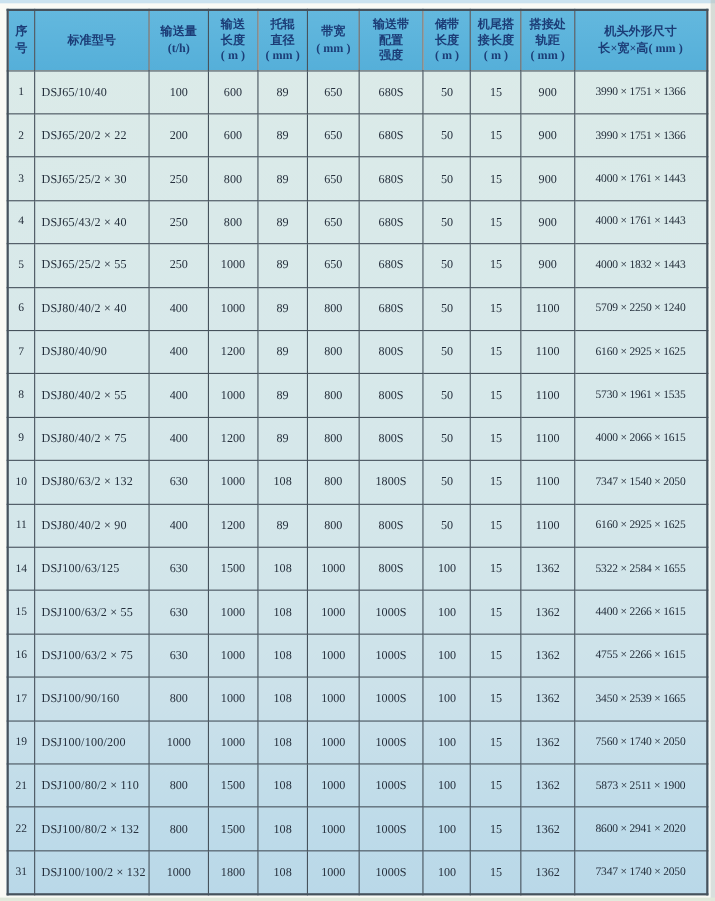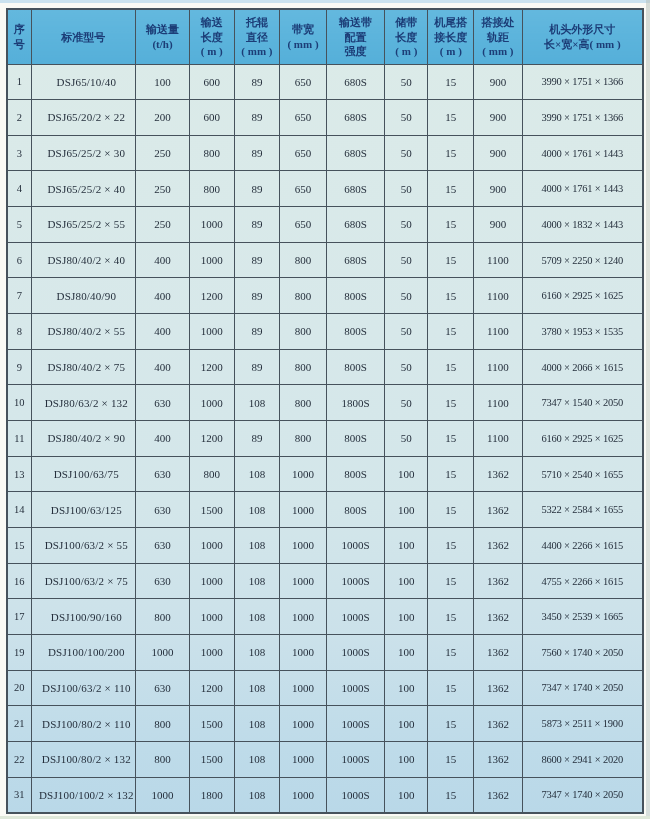--- a/index.html
+++ b/index.html
@@ -58,21 +58,21 @@
   tbody td{
     color:var(--body-text);
     font-size:11px;
     text-align:center;
     vertical-align:middle;
     height:32.6px;
     background:transparent;
     white-space:nowrap;
   }
   tbody td.cell-model{
-    text-align:center;
+    text-align:left;
     padding-left:6px;
     letter-spacing:.2px;
   }
   tbody td.cell-serial{font-size:10.5px;}
   tbody td.cell-dims{font-size:10.5px;letter-spacing:-.2px;}
 </style>
 </head>
 <body>
 
 <div class="scan-top-strip"></div>
@@ -181,21 +181,21 @@
         <td class="cell-roller">89</td>
         <td class="cell-width">650</td>
         <td class="cell-strength">680S</td>
         <td class="cell-storage">50</td>
         <td class="cell-tail">15</td>
         <td class="cell-gauge">900</td>
         <td class="cell-dims">4000 × 1761 × 1443</td>
       </tr>
       <tr>
         <td class="cell-serial">4</td>
-        <td class="cell-model">DSJ65/25/2 × 40</td>
+        <td class="cell-model">DSJ65/43/2 × 40</td>
         <td class="cell-capacity">250</td>
         <td class="cell-length">800</td>
         <td class="cell-roller">89</td>
         <td class="cell-width">650</td>
         <td class="cell-strength">680S</td>
         <td class="cell-storage">50</td>
         <td class="cell-tail">15</td>
         <td class="cell-gauge">900</td>
         <td class="cell-dims">4000 × 1761 × 1443</td>
       </tr>
@@ -242,21 +242,21 @@
         <td class="cell-serial">8</td>
         <td class="cell-model">DSJ80/40/2 × 55</td>
         <td class="cell-capacity">400</td>
         <td class="cell-length">1000</td>
         <td class="cell-roller">89</td>
         <td class="cell-width">800</td>
         <td class="cell-strength">800S</td>
         <td class="cell-storage">50</td>
         <td class="cell-tail">15</td>
         <td class="cell-gauge">1100</td>
-        <td class="cell-dims">3780 × 1953 × 1535</td>
+        <td class="cell-dims">5730 × 1961 × 1535</td>
       </tr>
       <tr>
         <td class="cell-serial">9</td>
         <td class="cell-model">DSJ80/40/2 × 75</td>
         <td class="cell-capacity">400</td>
         <td class="cell-length">1200</td>
         <td class="cell-roller">89</td>
         <td class="cell-width">800</td>
         <td class="cell-strength">800S</td>
         <td class="cell-storage">50</td>
@@ -284,33 +284,20 @@
         <td class="cell-length">1200</td>
         <td class="cell-roller">89</td>
         <td class="cell-width">800</td>
         <td class="cell-strength">800S</td>
         <td class="cell-storage">50</td>
         <td class="cell-tail">15</td>
         <td class="cell-gauge">1100</td>
         <td class="cell-dims">6160 × 2925 × 1625</td>
       </tr>
       <tr>
-        <td class="cell-serial">13</td>
-        <td class="cell-model">DSJ100/63/75</td>
-        <td class="cell-capacity">630</td>
-        <td class="cell-length">800</td>
-        <td class="cell-roller">108</td>
-        <td class="cell-width">1000</td>
-        <td class="cell-strength">800S</td>
-        <td class="cell-storage">100</td>
-        <td class="cell-tail">15</td>
-        <td class="cell-gauge">1362</td>
-        <td class="cell-dims">5710 × 2540 × 1655</td>
-      </tr>
-      <tr>
         <td class="cell-serial">14</td>
         <td class="cell-model">DSJ100/63/125</td>
         <td class="cell-capacity">630</td>
         <td class="cell-length">1500</td>
         <td class="cell-roller">108</td>
         <td class="cell-width">1000</td>
         <td class="cell-strength">800S</td>
         <td class="cell-storage">100</td>
         <td class="cell-tail">15</td>
         <td class="cell-gauge">1362</td>
@@ -362,33 +349,20 @@
         <td class="cell-length">1000</td>
         <td class="cell-roller">108</td>
         <td class="cell-width">1000</td>
         <td class="cell-strength">1000S</td>
         <td class="cell-storage">100</td>
         <td class="cell-tail">15</td>
         <td class="cell-gauge">1362</td>
         <td class="cell-dims">7560 × 1740 × 2050</td>
       </tr>
       <tr>
-        <td class="cell-serial">20</td>
-        <td class="cell-model">DSJ100/63/2 × 110</td>
-        <td class="cell-capacity">630</td>
-        <td class="cell-length">1200</td>
-        <td class="cell-roller">108</td>
-        <td class="cell-width">1000</td>
-        <td class="cell-strength">1000S</td>
-        <td class="cell-storage">100</td>
-        <td class="cell-tail">15</td>
-        <td class="cell-gauge">1362</td>
-        <td class="cell-dims">7347 × 1740 × 2050</td>
-      </tr>
-      <tr>
         <td class="cell-serial">21</td>
         <td class="cell-model">DSJ100/80/2 × 110</td>
         <td class="cell-capacity">800</td>
         <td class="cell-length">1500</td>
         <td class="cell-roller">108</td>
         <td class="cell-width">1000</td>
         <td class="cell-strength">1000S</td>
         <td class="cell-storage">100</td>
         <td class="cell-tail">15</td>
         <td class="cell-gauge">1362</td>

